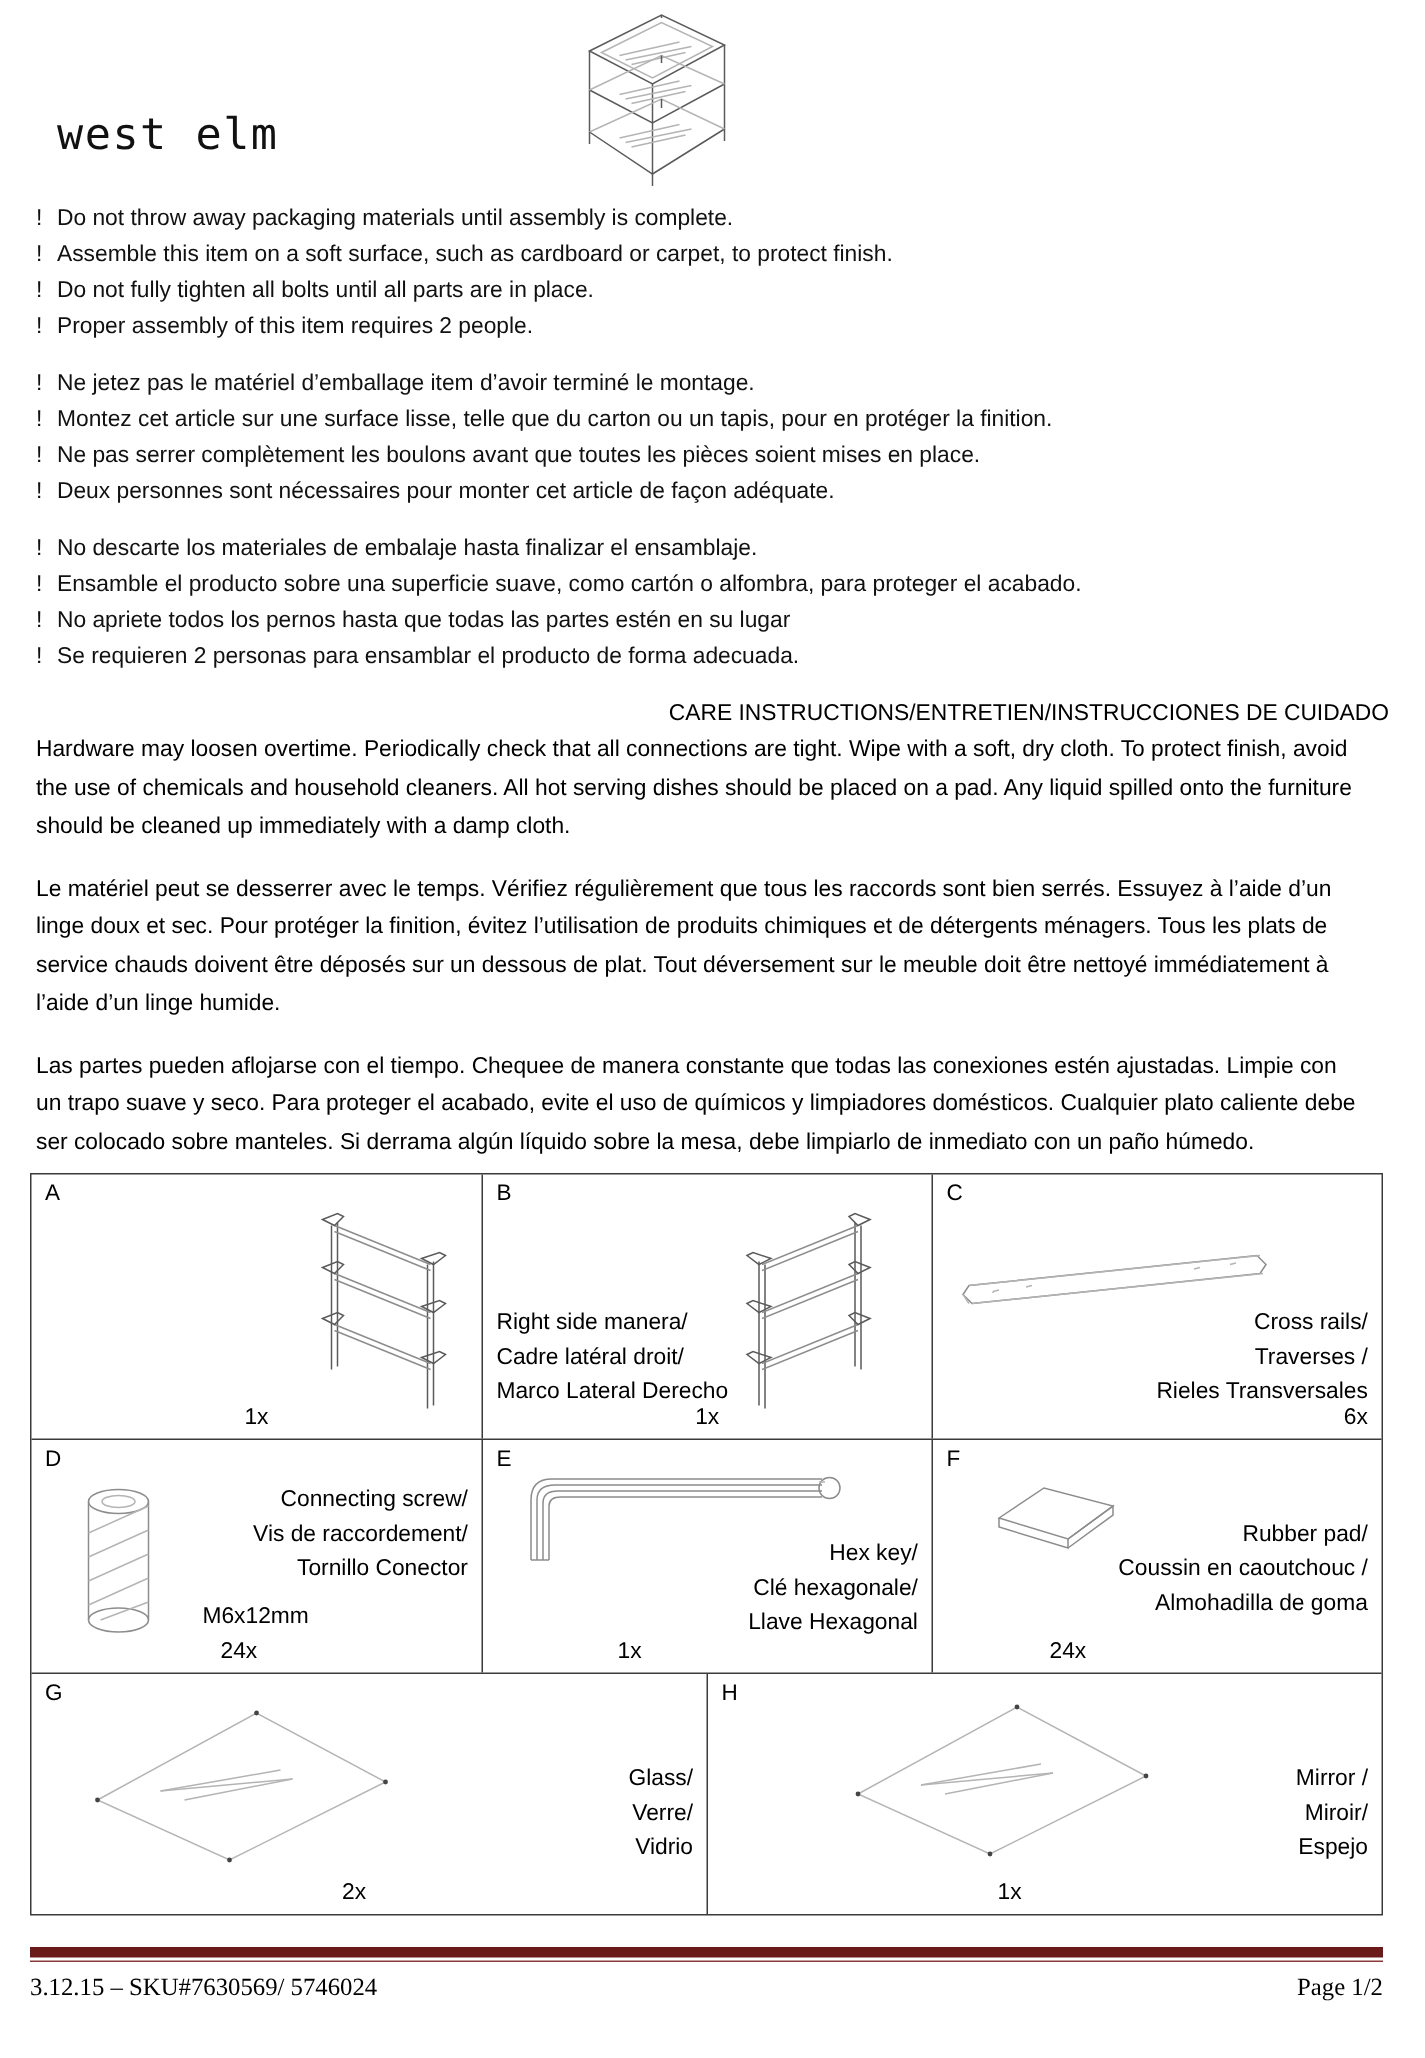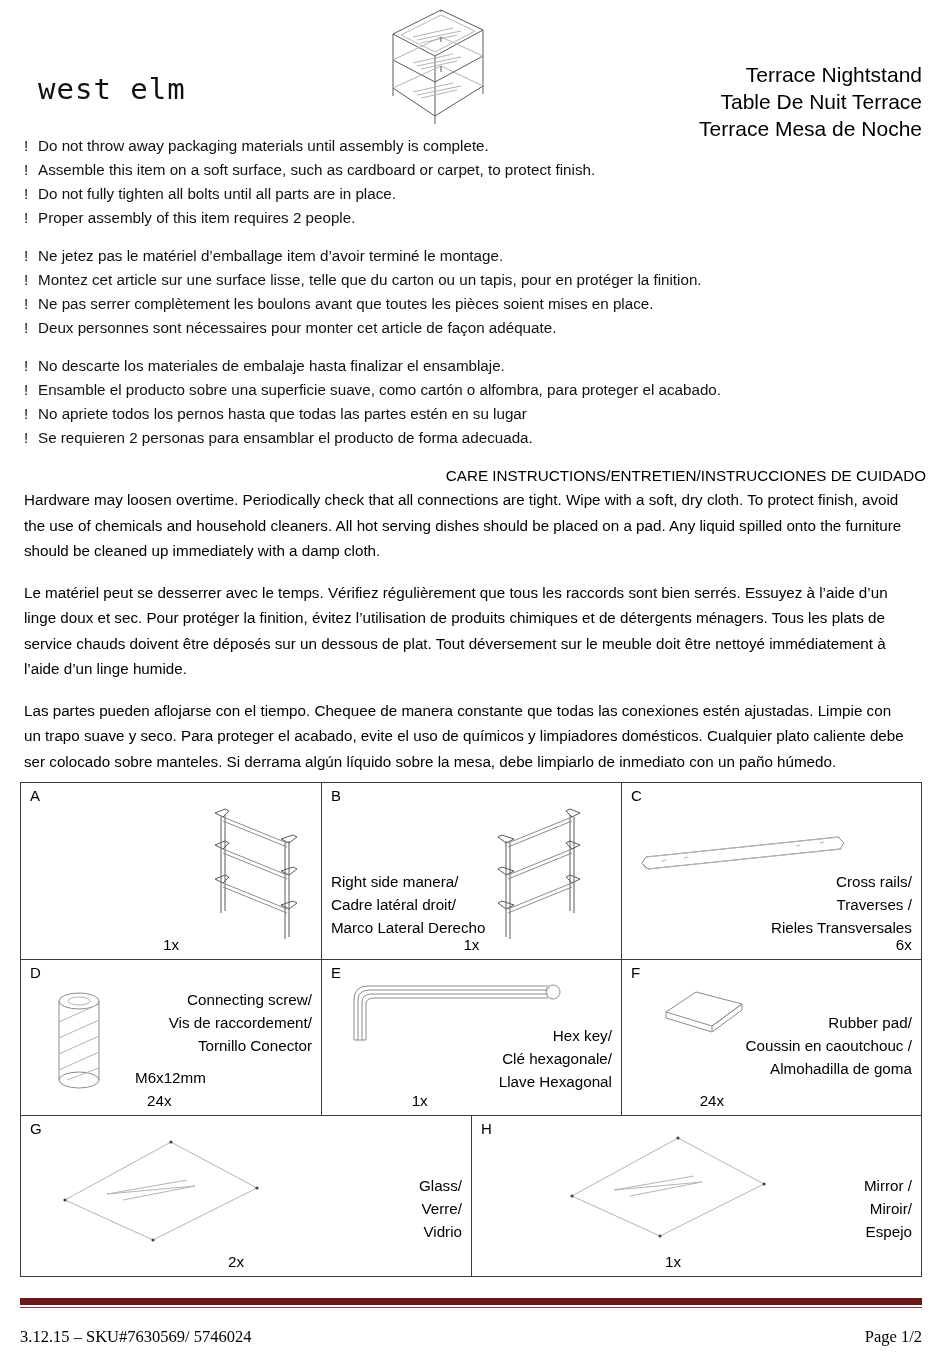--- a/index.html
+++ b/index.html
@@ -169,21 +169,21 @@
   .footer-rule-thin {
     height: 1px;
     background: #8a3a3a;
     width: 100%;
     margin-top: 2px;
   }
   .footer-text {
     display: flex;
     justify-content: space-between;
     align-items: baseline;
-    margin-top: 19px;
+    margin-top: 7px;
     font-family: "Liberation Serif", serif;
     font-size: 16.5px;
     color: #000;
   }
 
   svg { display: block; overflow: visible; }
   .ln { stroke: #8c8c8c; stroke-width: 1; fill: none; }
   .ln-d { stroke: #5a5a5a; stroke-width: 1; fill: none; }
   .ln-l { stroke: #b4b4b4; stroke-width: 1; fill: none; }
 </style>
@@ -224,25 +224,20 @@
         <path class="ln-l" d="M38 91 L82 82"></path>
         <path class="ln-l" d="M42 94 L78 86"></path>
 
         <path class="ln-d" d="M14 84 L14 92"></path>
         <path class="ln-d" d="M56 112 L56 120"></path>
         <path class="ln-d" d="M104 82 L104 90"></path>
         <path class="ln-d" d="M62 62 L62 68"></path>
       </svg>
     </div>
 
-    <div class="title-block">
-      <div>Terrace Nightstand</div>
-      <div>Table De Nuit Terrace</div>
-      <div>Terrace Mesa de Noche</div>
-    </div>
   </div>
 
   <div class="warn-group">
     <div class="warn-line"><span class="bang">!</span><span>Do not throw away packaging materials until assembly is complete.</span></div>
     <div class="warn-line"><span class="bang">!</span><span>Assemble this item on a soft surface, such as cardboard or carpet, to protect finish.</span></div>
     <div class="warn-line"><span class="bang">!</span><span>Do not fully tighten all bolts until all parts are in place.</span></div>
     <div class="warn-line"><span class="bang">!</span><span>Proper assembly of this item requires 2 people.</span></div>
   </div>
 
   <div class="warn-group">

